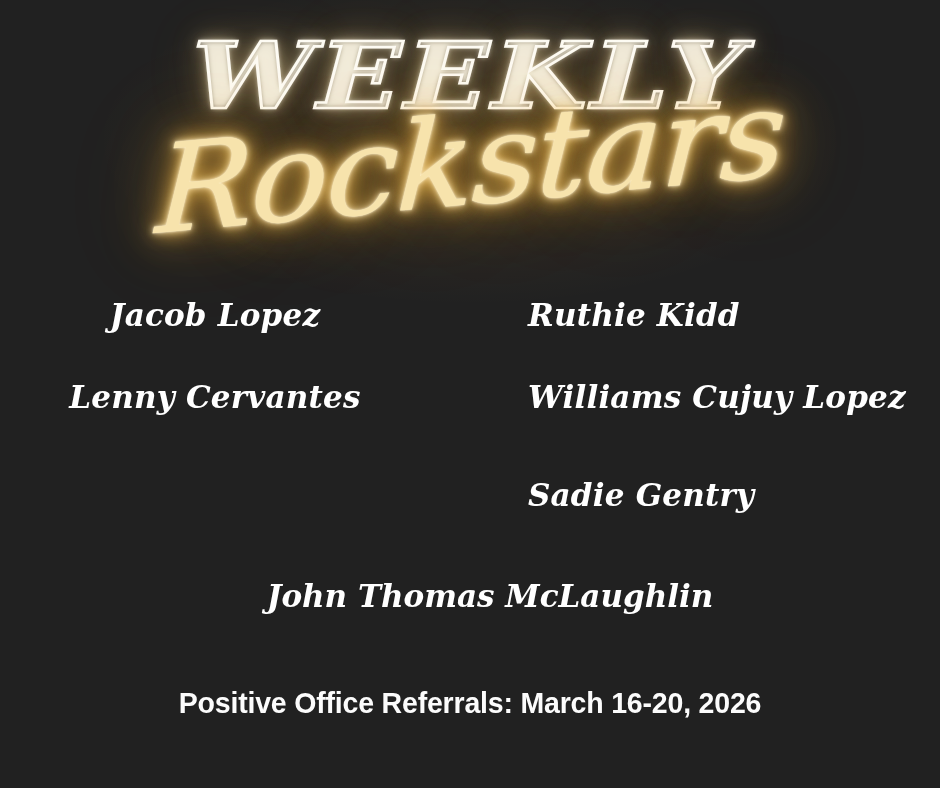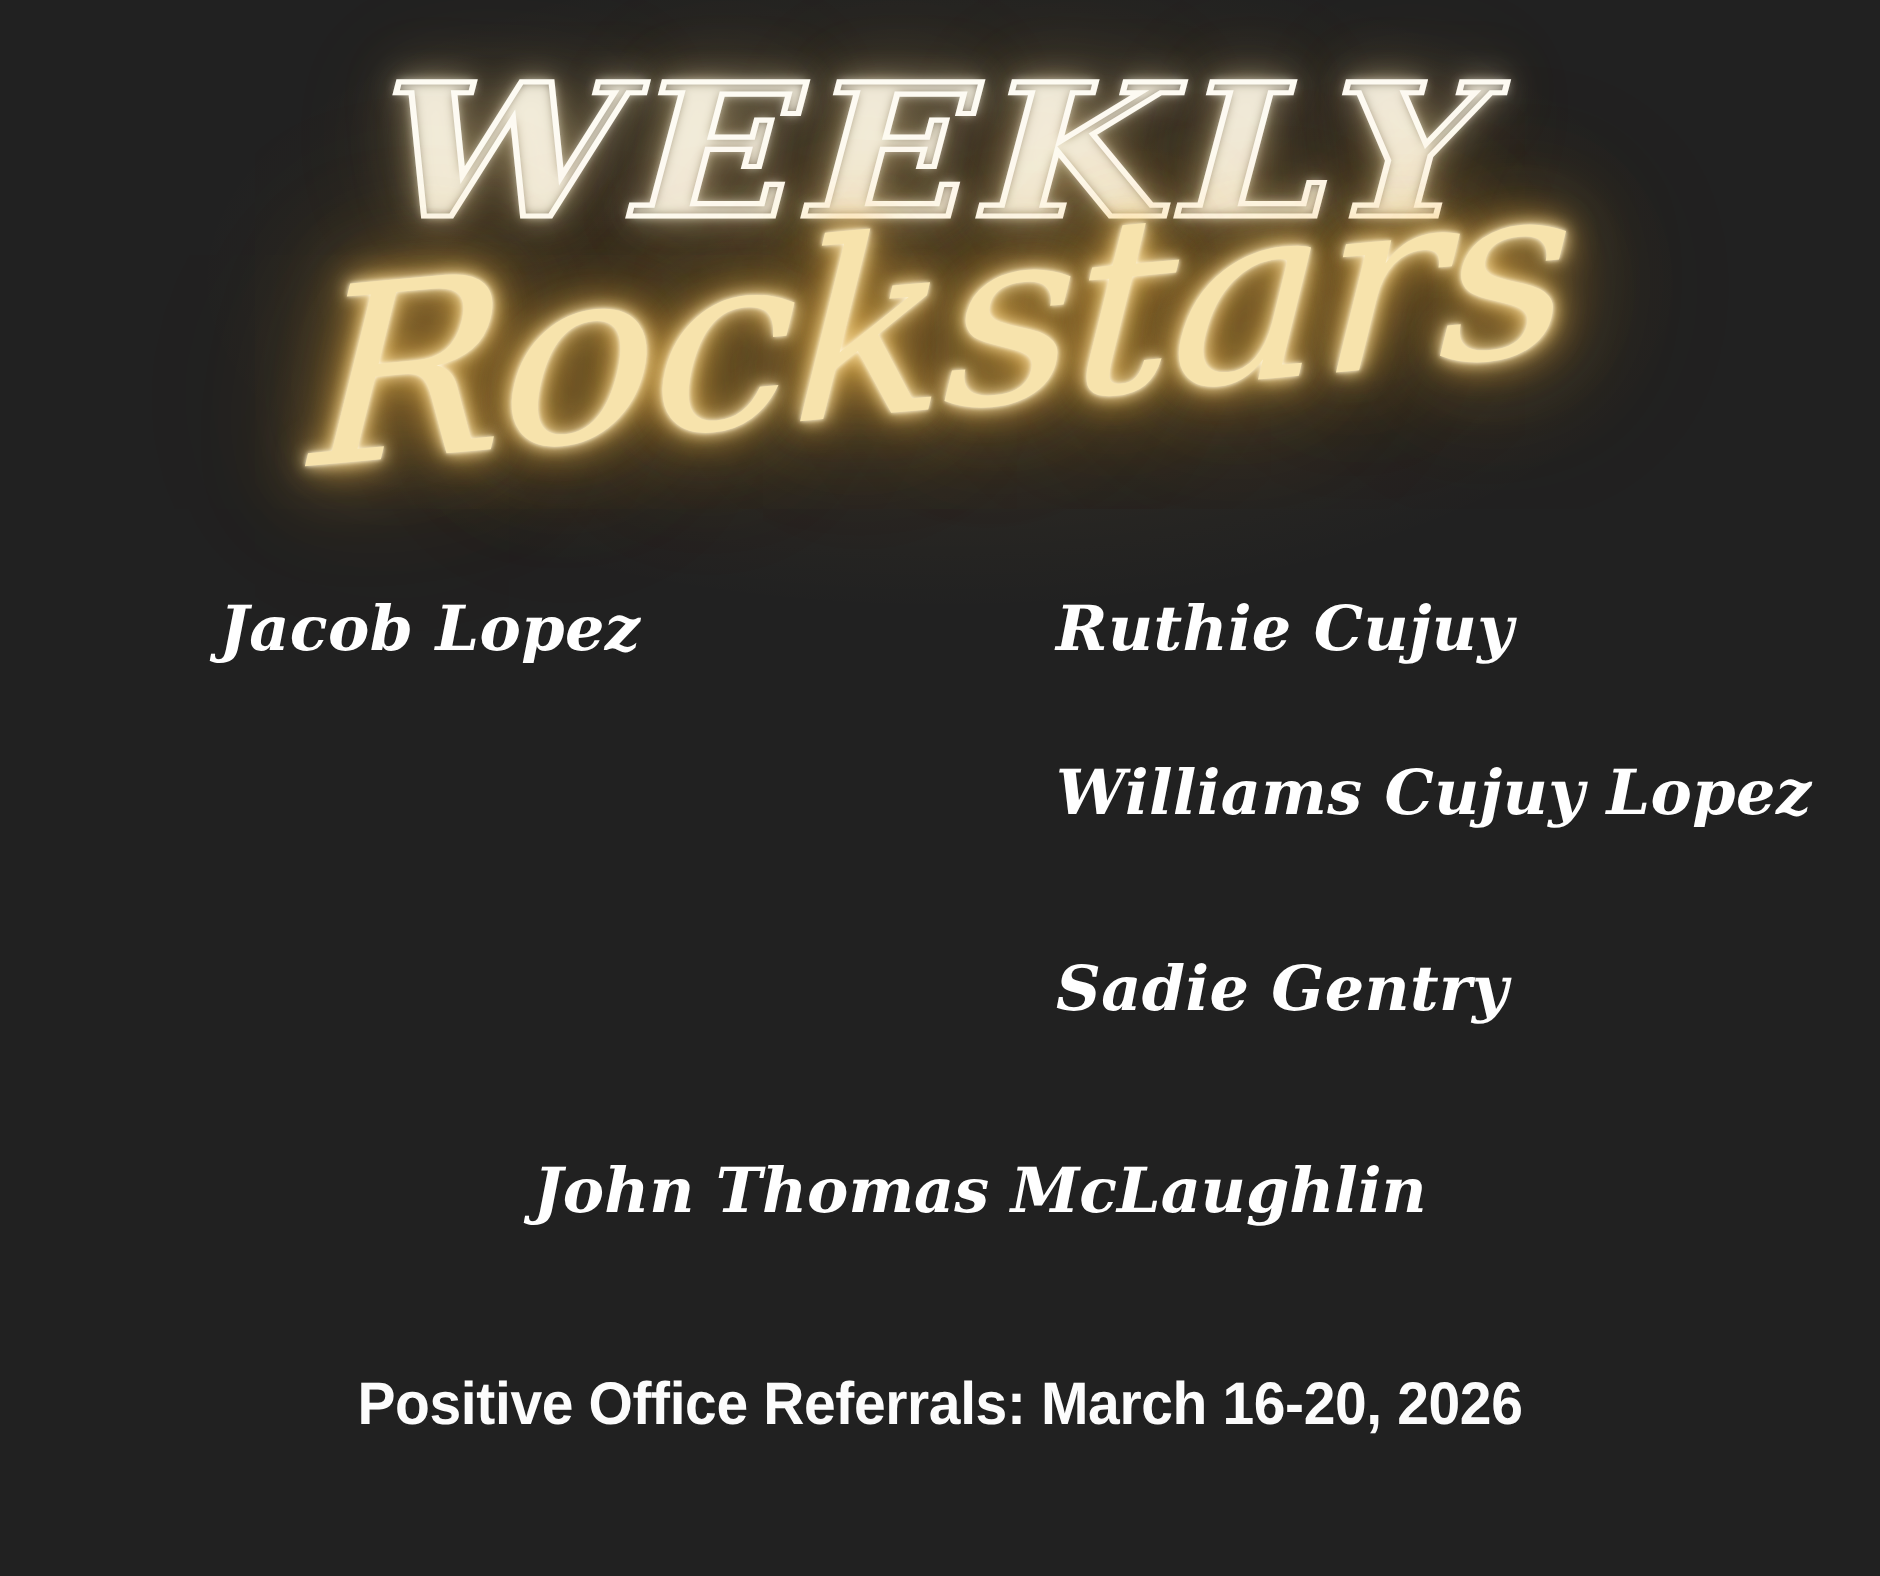--- a/index.html
+++ b/index.html
@@ -165,24 +165,25 @@
     <div class="neon-weekly">WEEKLY</div>
     <div class="neon-script-wrap">
       <span class="neon-script">Rockstars</span>
     </div>
   </div>
 
   <div class="names">
 
     <div class="name-row row-gap-1">
       <div class="name col-left">Jacob Lopez</div>
-      <div class="name col-right">Ruthie Cujuy</div>
+      <div class="name col-right">Ruthie Kidd</div>
     </div>
 
     <div class="name-row row-gap-2">
+      <div class="name col-left">Lenny Cervantes</div>
       <div class="name col-right">Williams Cujuy Lopez</div>
     </div>
 
     <div class="name-row row-gap-2">
       <div class="name col-right">Sadie Gentry</div>
     </div>
 
     <div class="name-row">
       <div class="name-solo">John Thomas McLaughlin</div>
     </div>

